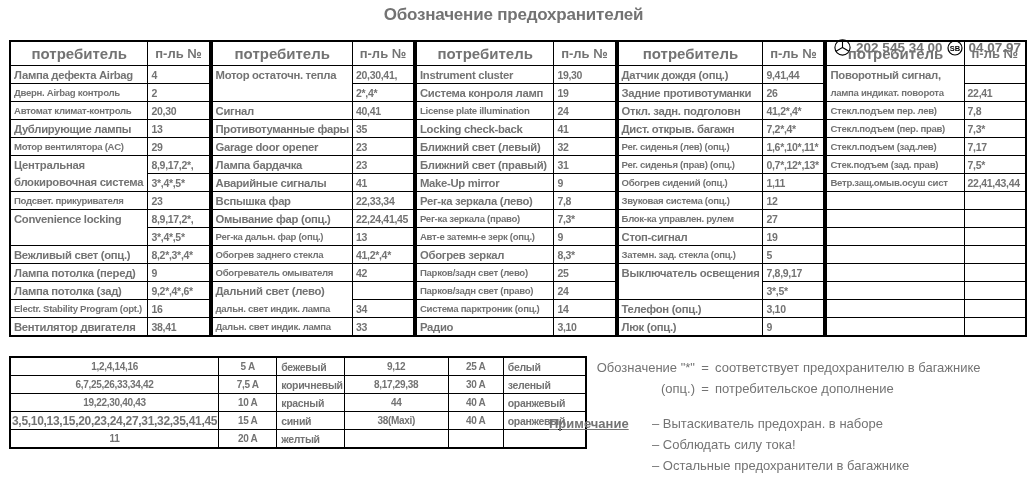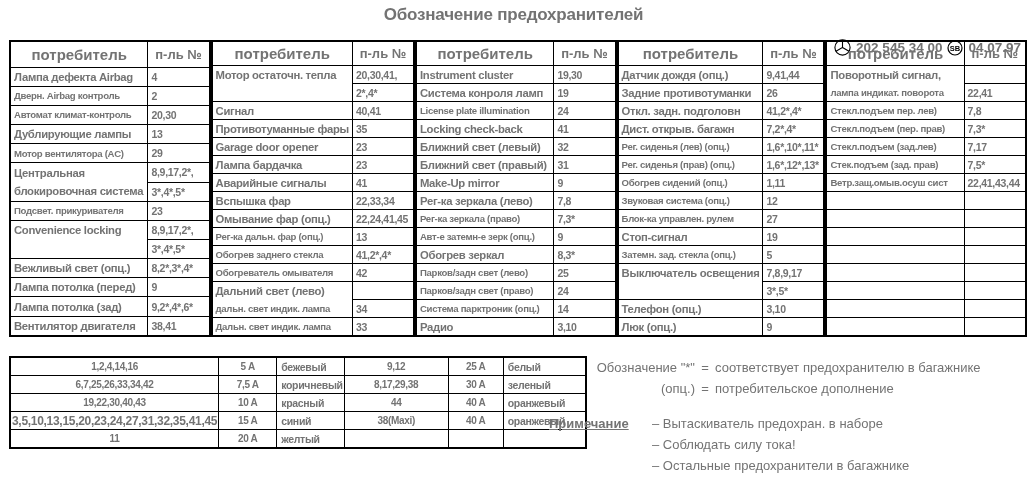--- a/index.html
+++ b/index.html
@@ -123,20 +123,24 @@
           </tr>
           <tr>
             <td class="lbl">Лампа потолка (перед)</td>
             <td class="val">9</td>
           </tr>
           <tr>
             <td class="lbl">Лампа потолка (зад)</td>
             <td class="val">9,2*,4*,6*</td>
           </tr>
           <tr>
+            <td class="lbl sm">Electr. Stability Program (opt.)</td>
+            <td class="val">16</td>
+          </tr>
+          <tr>
             <td class="lbl">Вентилятор двигателя</td>
             <td class="val">38,41</td>
           </tr>
         </tbody>
       </table>
       <table class="ftable">
         <colgroup>
           <col class="c-l">
           <col class="c-v">
         </colgroup>
@@ -304,21 +308,21 @@
           <tr>
             <td class="lbl">Дист. открыв. багажн</td>
             <td class="val">7,2*,4*</td>
           </tr>
           <tr>
             <td class="lbl sm">Рег. сиденья (лев) (опц.)</td>
             <td class="val">1,6*,10*,11*</td>
           </tr>
           <tr>
             <td class="lbl sm">Рег. сиденья (прав) (опц.)</td>
-            <td class="val">1,6*,12*,13*</td>
+            <td class="val">0,7*,12*,13*</td>
           </tr>
           <tr>
             <td class="lbl sm">Обогрев сидений (опц.)</td>
             <td class="val">1,11</td>
           </tr>
           <tr>
             <td class="lbl sm">Звуковая система (опц.)</td>
             <td class="val">12</td>
           </tr>
           <tr>

